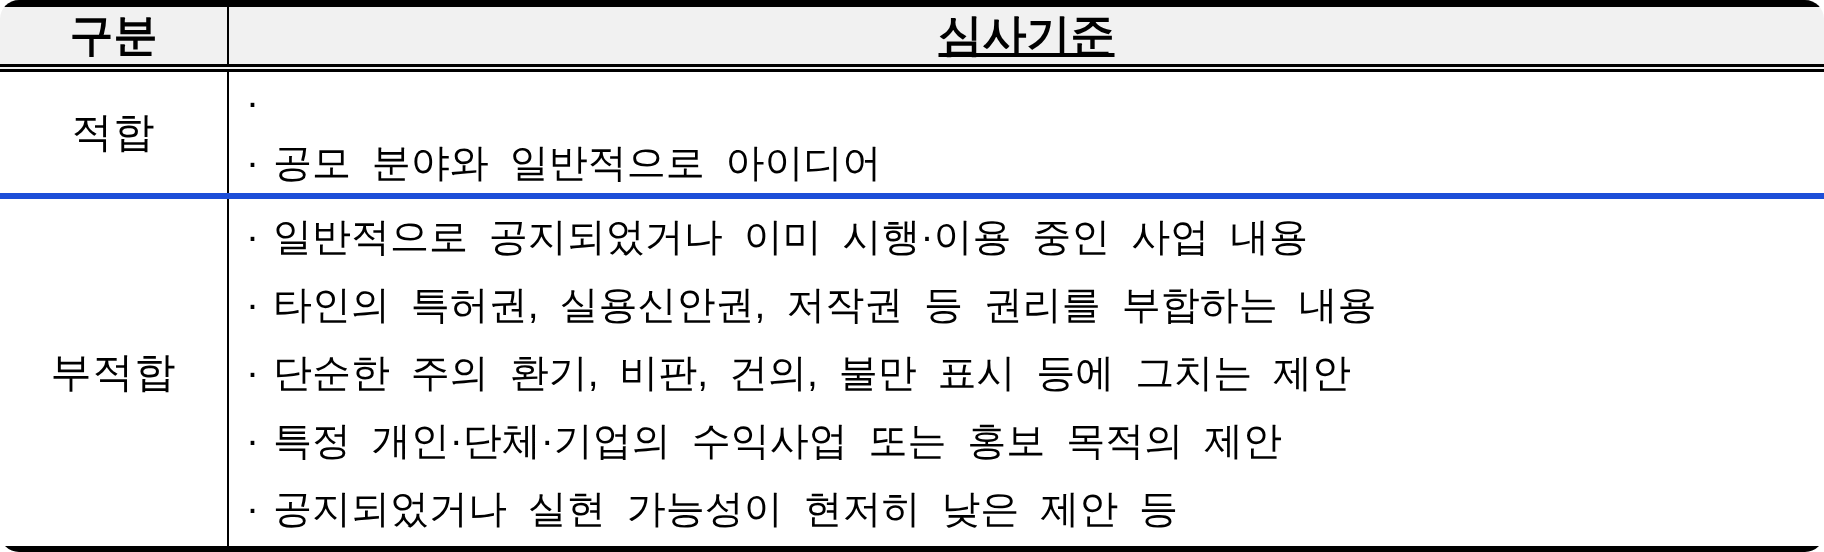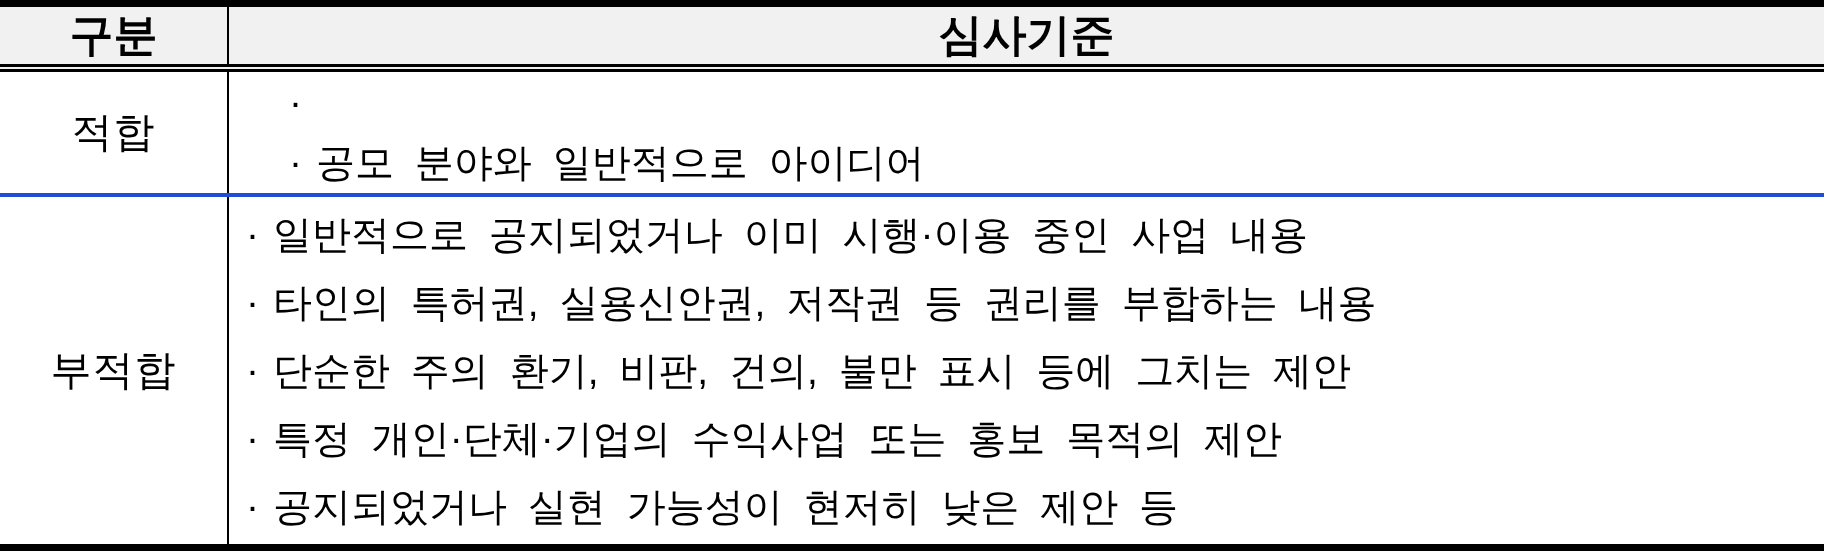--- a/index.html
+++ b/index.html
@@ -8,41 +8,42 @@
     background: #ffffff;
   }
   .doc-table {
     position: relative;
     width: 1824px;
     height: 552px;
     box-sizing: border-box;
     font-family: "Liberation Sans", sans-serif;
     color: #000000;
     overflow: hidden;
+    border-radius: 19px;
   }
   .hrule-top {
     height: 7px;
     background: #000000;
   }
   .hrule-bottom {
     height: 7px;
     background: #000000;
   }
   .header-row {
     display: flex;
     height: 57px;
     background: #f1f1f1;
     border-bottom: 8px double #000000;
     box-sizing: content-box;
   }
   .body-row {
     display: flex;
     background: #ffffff;
   }
-  .row-suitable { height: 121px; border-bottom: 4px solid #1d4ed8; gap: 43px; }
+  .row-suitable { height: 121px; border-bottom: 6px solid #1d4ed8; }
   .row-unsuitable { height: 347px; }
   .col-category {
     width: 229px;
     flex: 0 0 229px;
     border-right: 2px solid #000000;
     display: flex;
     align-items: center;
     justify-content: center;
     box-sizing: border-box;
   }
@@ -50,20 +51,21 @@
     flex: 1;
     display: flex;
     flex-direction: column;
     justify-content: center;
     padding-left: 17px;
     box-sizing: border-box;
   }
   .header-row .col-criteria {
     align-items: center;
     padding-left: 0;
+    text-decoration: underline;
   }
   .header-label {
     font-size: 44px;
     font-weight: bold;
     letter-spacing: 0px;
   }
   .category-label {
     font-size: 41px;
     font-weight: 400;
     letter-spacing: 1px;

